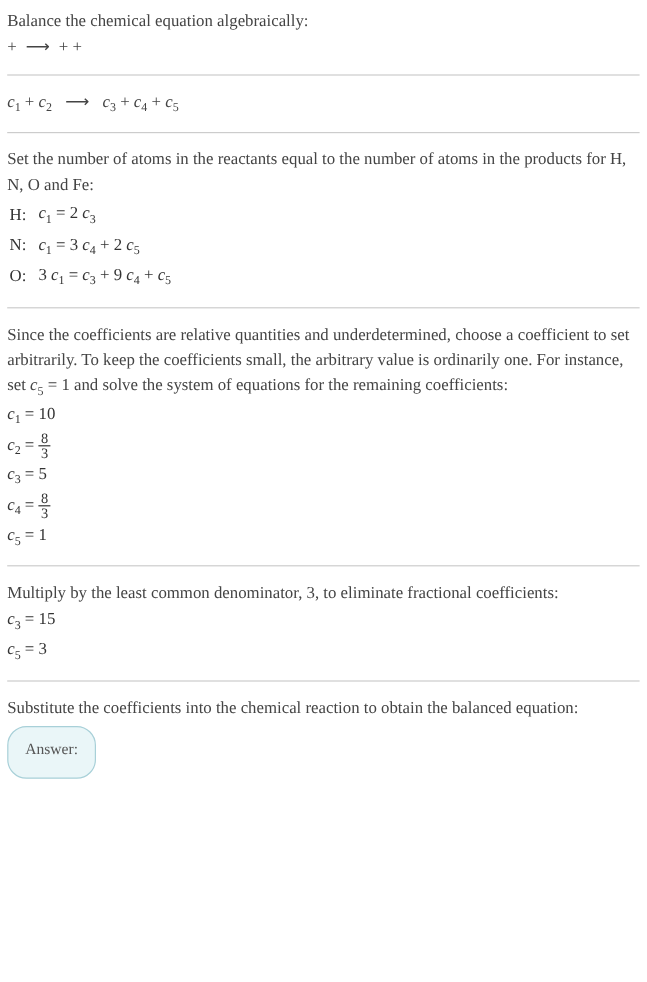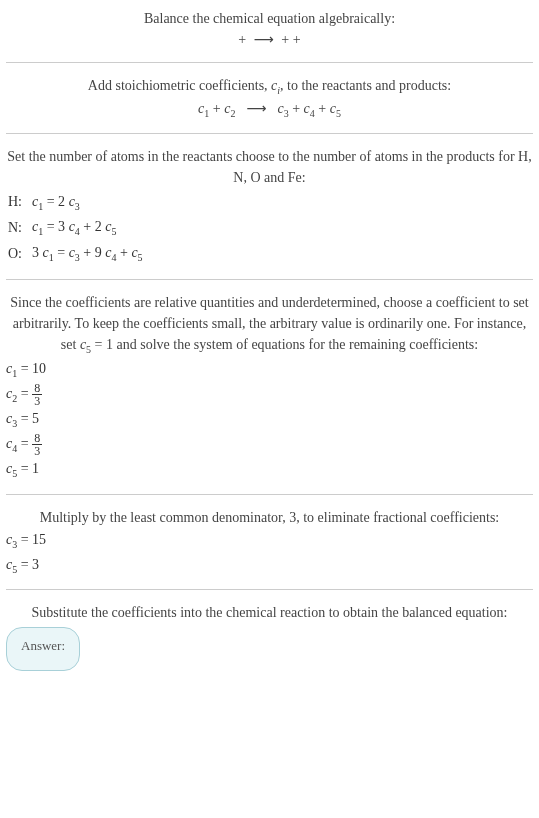--- a/index.html
+++ b/index.html
@@ -14,21 +14,20 @@
       background: #fff;
       padding: 8px 6px;
       width: 539px;
     }
     .section {
       margin-bottom: 4px;
     }
     .text-line {
       line-height: 1.5;
       color: #444;
-      text-align: center;
     }
     hr {
       border: none;
       border-top: 1px solid #ccc;
       margin: 12px 0;
     }
     .sub {
       font-size: 10px;
       vertical-align: sub;
       font-style: italic;
@@ -103,39 +102,36 @@
     <span> + </span>
     <span class="arrow">⟶</span>
     <span> + + </span>
   </div>
 </div>
 
 <hr>
 
 <div class="section">
   <div class="text-line">
-    <span>Add stoichiometric coefficients, </span><span class="ital">c</span><span class="sub">i</span><span>, to the reactants and products:</span>
-  </div>
-  <div class="text-line">
     <span class="ital">c</span><span class="subn">1</span>
     <span> + </span>
     <span class="ital">c</span><span class="subn">2</span>
     &nbsp;<span class="arrow">⟶</span>&nbsp;
     <span class="ital">c</span><span class="subn">3</span>
     <span> + </span>
     <span class="ital">c</span><span class="subn">4</span>
     <span> + </span>
     <span class="ital">c</span><span class="subn">5</span>
   </div>
 </div>
 
 <hr>
 
 <div class="section">
-  <div class="text-line">Set the number of atoms in the reactants choose to the number of atoms in the products for H, N, O and Fe:</div>
+  <div class="text-line">Set the number of atoms in the reactants equal to the number of atoms in the products for H, N, O and Fe:</div>
   <table class="eq-table">
     <tbody>
         <tr>
       <td class="label">H:</td>
       <td>
         <span class="ital">c</span><span class="subn">1</span><span> = 2 </span><span class="ital">c</span><span class="subn">3</span>
       </td>
     </tr>
     <tr>
       <td class="label">N:</td>

